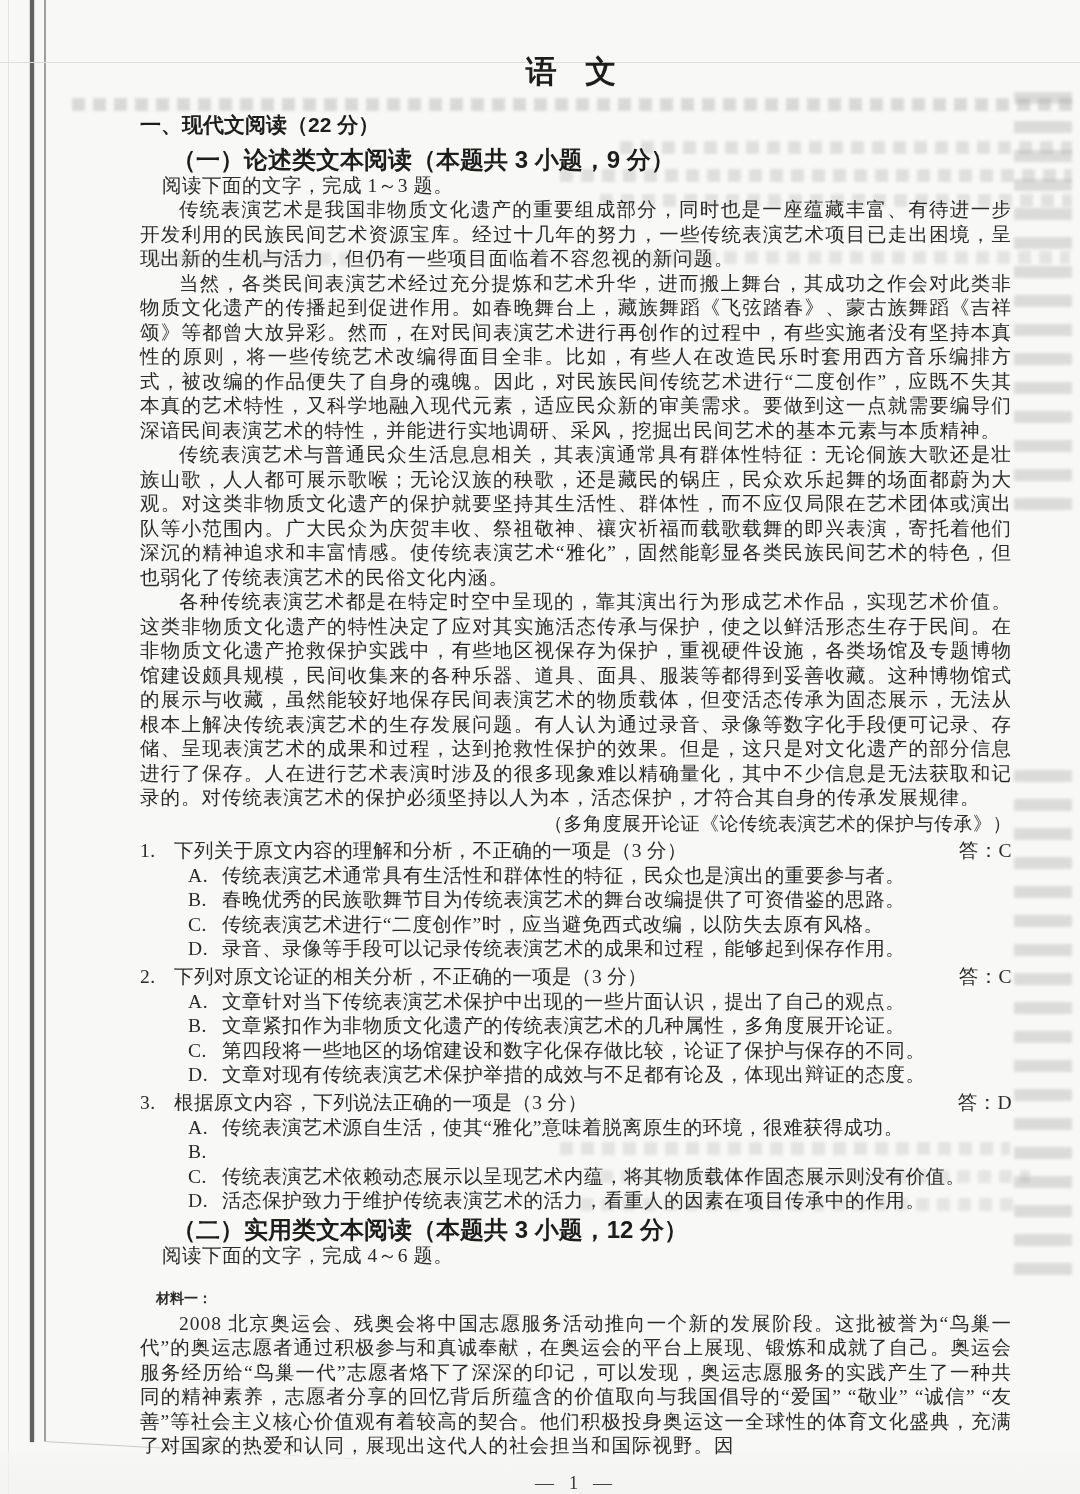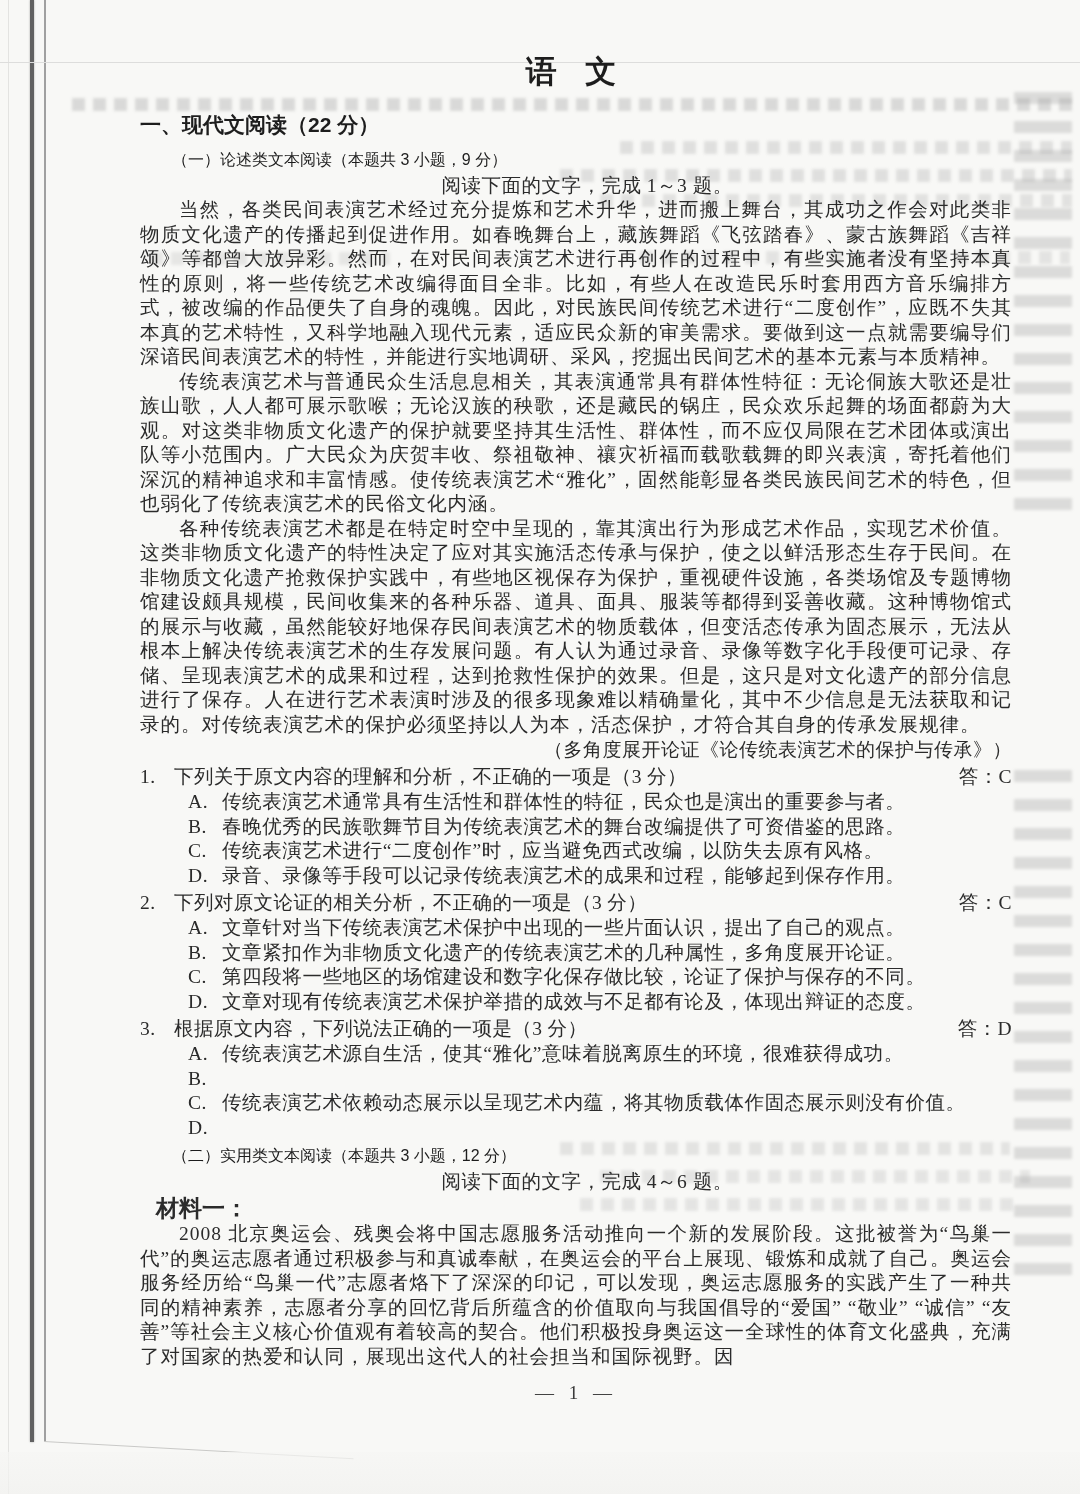--- a/index.html
+++ b/index.html
@@ -19,34 +19,34 @@
   .ghost{position:absolute;height:13px;filter:blur(1.7px);opacity:.38;pointer-events:none;
     background-image:repeating-linear-gradient(90deg,#a9a9a9 0 13px,transparent 13px 21px);}
   .gcol{position:absolute;left:1014px;width:58px;filter:blur(1.6px);opacity:.34;pointer-events:none;
     background:repeating-linear-gradient(180deg,#a5a5a5 0 12px,transparent 12px 29px);}
   
   .content{position:absolute;left:140px;top:50px;width:872px;}
   .title{font-family:"Liberation Sans","DejaVu Sans",sans-serif;font-weight:700;
     font-size:31px;line-height:44px;letter-spacing:10px;text-align:center;color:#1d1d1d;margin:0 0 16px 0;}
   .sec-head{font-family:"Liberation Sans","DejaVu Sans",sans-serif;font-weight:700;
     font-size:21px;line-height:30px;color:#1d1d1d;}
-  .part-head{font-family:"Liberation Sans","DejaVu Sans",sans-serif;font-weight:400;
-    font-size:16px;line-height:28px;color:#1d1d1d;margin-top:6px;padding-left:32px;}
-  .instr{font-size:19.5px;line-height:24px;padding-left:22px;letter-spacing:.5px;text-align:center;}
+  .part-head{font-family:"Liberation Sans","DejaVu Sans",sans-serif;font-weight:700;
+    font-size:24px;line-height:28px;color:#1d1d1d;margin-top:6px;padding-left:32px;}
+  .instr{font-size:19.5px;line-height:24px;padding-left:22px;letter-spacing:.5px;}
   .para{font-size:19.5px;line-height:24.5px;letter-spacing:1px;text-align:justify;
     text-indent:2em;margin:0;}
   .attr{font-size:19px;line-height:25px;letter-spacing:.5px;text-align:right;}
   .q-row{display:flex;font-size:19.5px;line-height:26px;letter-spacing:.4px;margin-top:2px;}
   .q-num{flex:0 0 34px;}
   .q-stem{flex:0 1 auto;}
   .q-ans{margin-left:auto;white-space:nowrap;padding-left:10px;}
   .opt{display:flex;font-size:19.5px;line-height:24.5px;letter-spacing:.6px;padding-left:48px;}
   .opt-label{flex:0 0 34px;}
   .part2-head{margin-top:2px;}
-  .material-label{font-size:23px;line-height:26px;font-weight:700;padding-left:16px;margin-top:2px;}
+  .material-label{font-size:14px;line-height:26px;font-weight:700;padding-left:16px;margin-top:18px;}
   .pagenum{font-size:19px;line-height:24px;letter-spacing:5px;text-align:center;margin-top:12px;color:#3a3a3a;}
 </style>
 </head>
 <body>
 
 <div class="scan">
 
   <div class="vline0"></div>
   <div class="vline1"></div>
   <div class="vline2"></div>
@@ -68,20 +68,21 @@
 
   <div class="content">
 
     <h1 class="title">语 文</h1>
 
     <div class="sec-head">一、现代文阅读（22 分）</div>
 
     <div class="part-head">（一）论述类文本阅读（本题共 3 小题，9 分）</div>
     <div class="instr">阅读下面的文字，完成 1～3 题。</div>
 
+    <p class="para">传统表演艺术是我国非物质文化遗产的重要组成部分，同时也是一座蕴藏丰富、有待进一步开发利用的民族民间艺术资源宝库。经过十几年的努力，一些传统表演艺术项目已走出困境，呈现出新的生机与活力，但仍有一些项目面临着不容忽视的新问题。</p>
     <p class="para">当然，各类民间表演艺术经过充分提炼和艺术升华，进而搬上舞台，其成功之作会对此类非物质文化遗产的传播起到促进作用。如春晚舞台上，藏族舞蹈《飞弦踏春》、蒙古族舞蹈《吉祥颂》等都曾大放异彩。然而，在对民间表演艺术进行再创作的过程中，有些实施者没有坚持本真性的原则，将一些传统艺术改编得面目全非。比如，有些人在改造民乐时套用西方音乐编排方式，被改编的作品便失了自身的魂魄。因此，对民族民间传统艺术进行“二度创作”，应既不失其本真的艺术特性，又科学地融入现代元素，适应民众新的审美需求。要做到这一点就需要编导们深谙民间表演艺术的特性，并能进行实地调研、采风，挖掘出民间艺术的基本元素与本质精神。</p>
     <p class="para">传统表演艺术与普通民众生活息息相关，其表演通常具有群体性特征：无论侗族大歌还是壮族山歌，人人都可展示歌喉；无论汉族的秧歌，还是藏民的锅庄，民众欢乐起舞的场面都蔚为大观。对这类非物质文化遗产的保护就要坚持其生活性、群体性，而不应仅局限在艺术团体或演出队等小范围内。广大民众为庆贺丰收、祭祖敬神、禳灾祈福而载歌载舞的即兴表演，寄托着他们深沉的精神追求和丰富情感。使传统表演艺术“雅化”，固然能彰显各类民族民间艺术的特色，但也弱化了传统表演艺术的民俗文化内涵。</p>
     <p class="para">各种传统表演艺术都是在特定时空中呈现的，靠其演出行为形成艺术作品，实现艺术价值。这类非物质文化遗产的特性决定了应对其实施活态传承与保护，使之以鲜活形态生存于民间。在非物质文化遗产抢救保护实践中，有些地区视保存为保护，重视硬件设施，各类场馆及专题博物馆建设颇具规模，民间收集来的各种乐器、道具、面具、服装等都得到妥善收藏。这种博物馆式的展示与收藏，虽然能较好地保存民间表演艺术的物质载体，但变活态传承为固态展示，无法从根本上解决传统表演艺术的生存发展问题。有人认为通过录音、录像等数字化手段便可记录、存储、呈现表演艺术的成果和过程，达到抢救性保护的效果。但是，这只是对文化遗产的部分信息进行了保存。人在进行艺术表演时涉及的很多现象难以精确量化，其中不少信息是无法获取和记录的。对传统表演艺术的保护必须坚持以人为本，活态保护，才符合其自身的传承发展规律。</p>
 
     <div class="attr">（多角度展开论证《论传统表演艺术的保护与传承》）</div>
 
     <div>
       <div class="q-row">
         <span class="q-num">1.</span>
         <span class="q-stem">下列关于原文内容的理解和分析，不正确的一项是（3 分）</span>
@@ -141,20 +142,21 @@
         </div>
       <div class="opt">
           <span class="opt-label">B.</span>
         </div>
       <div class="opt">
           <span class="opt-label">C.</span>
           <span>传统表演艺术依赖动态展示以呈现艺术内蕴，将其物质载体作固态展示则没有价值。</span>
         </div>
       <div class="opt">
           <span class="opt-label">D.</span>
+          <span>活态保护致力于维护传统表演艺术的活力，看重人的因素在项目传承中的作用。</span>
         </div>
     </div>
 
     <div class="part-head part2-head">（二）实用类文本阅读（本题共 3 小题，12 分）</div>
     <div class="instr">阅读下面的文字，完成 4～6 题。</div>
     <div class="material-label">材料一：</div>
     <p class="para">2008 北京奥运会、残奥会将中国志愿服务活动推向一个新的发展阶段。这批被誉为“鸟巢一代”的奥运志愿者通过积极参与和真诚奉献，在奥运会的平台上展现、锻炼和成就了自己。奥运会服务经历给“鸟巢一代”志愿者烙下了深深的印记，可以发现，奥运志愿服务的实践产生了一种共同的精神素养，志愿者分享的回忆背后所蕴含的价值取向与我国倡导的“爱国” “敬业” “诚信” “友善”等社会主义核心价值观有着较高的契合。他们积极投身奥运这一全球性的体育文化盛典，充满了对国家的热爱和认同，展现出这代人的社会担当和国际视野。因</p>
 
     <div class="pagenum">— 1 —</div>
 

